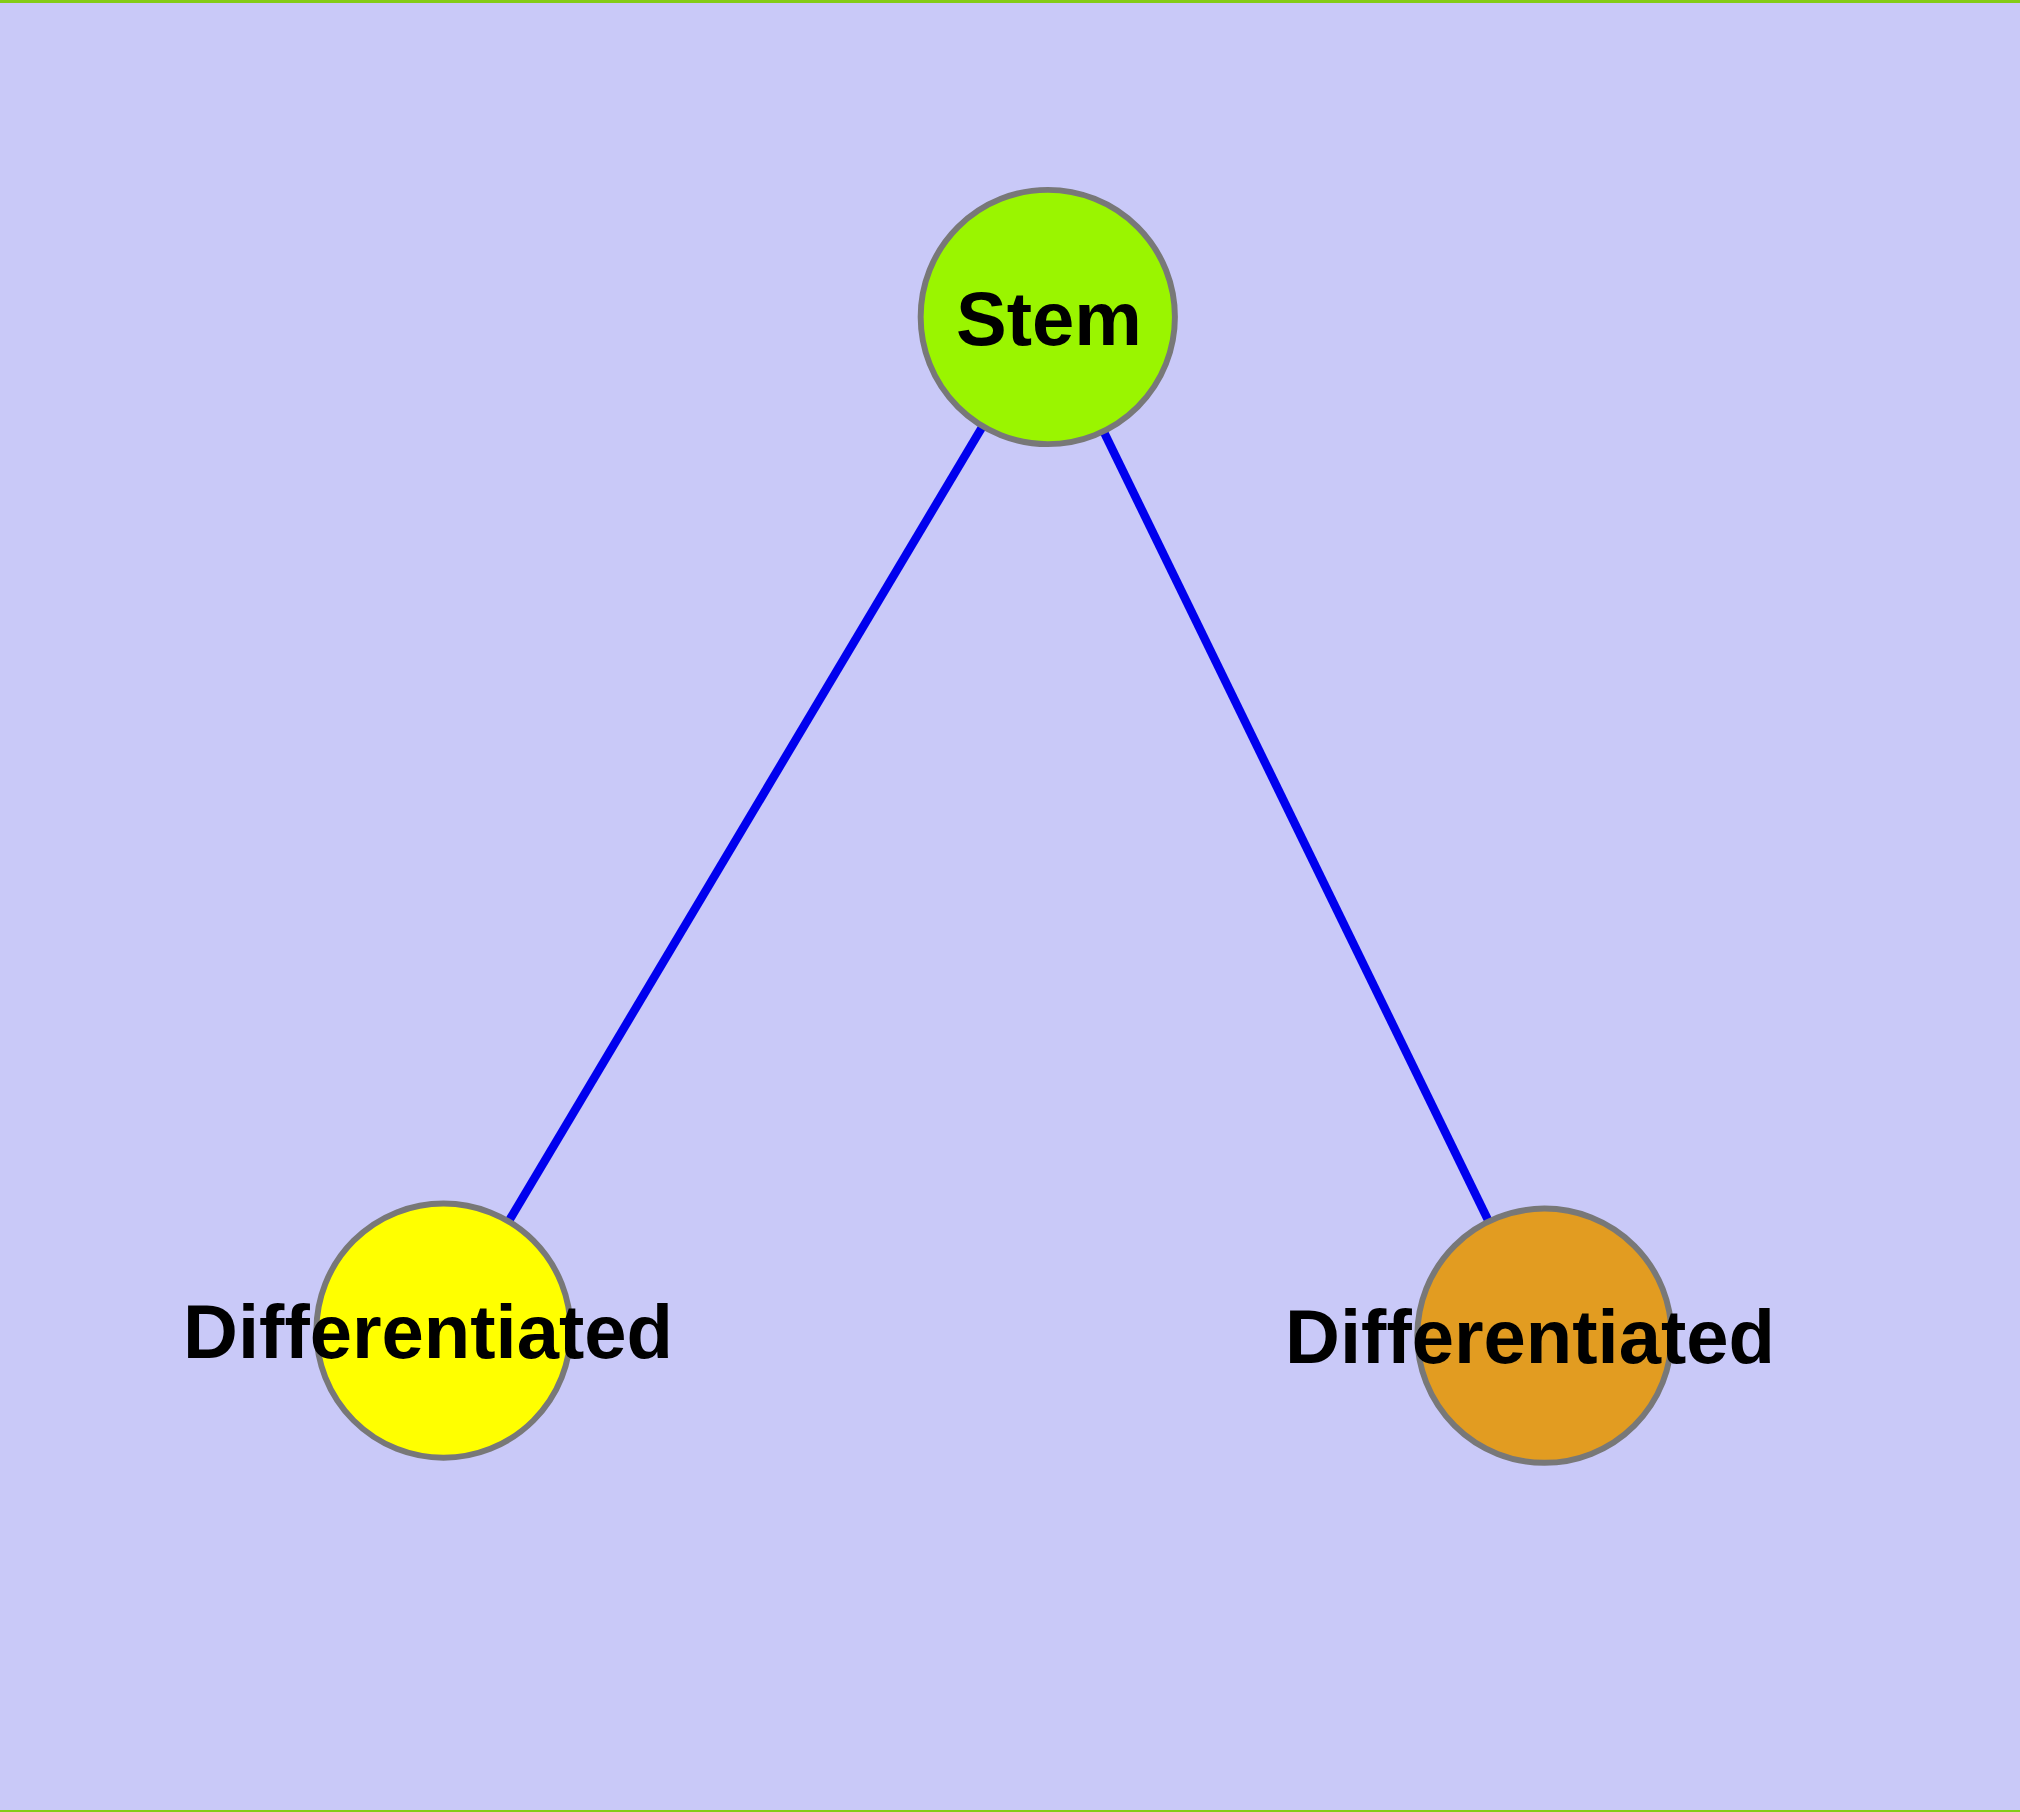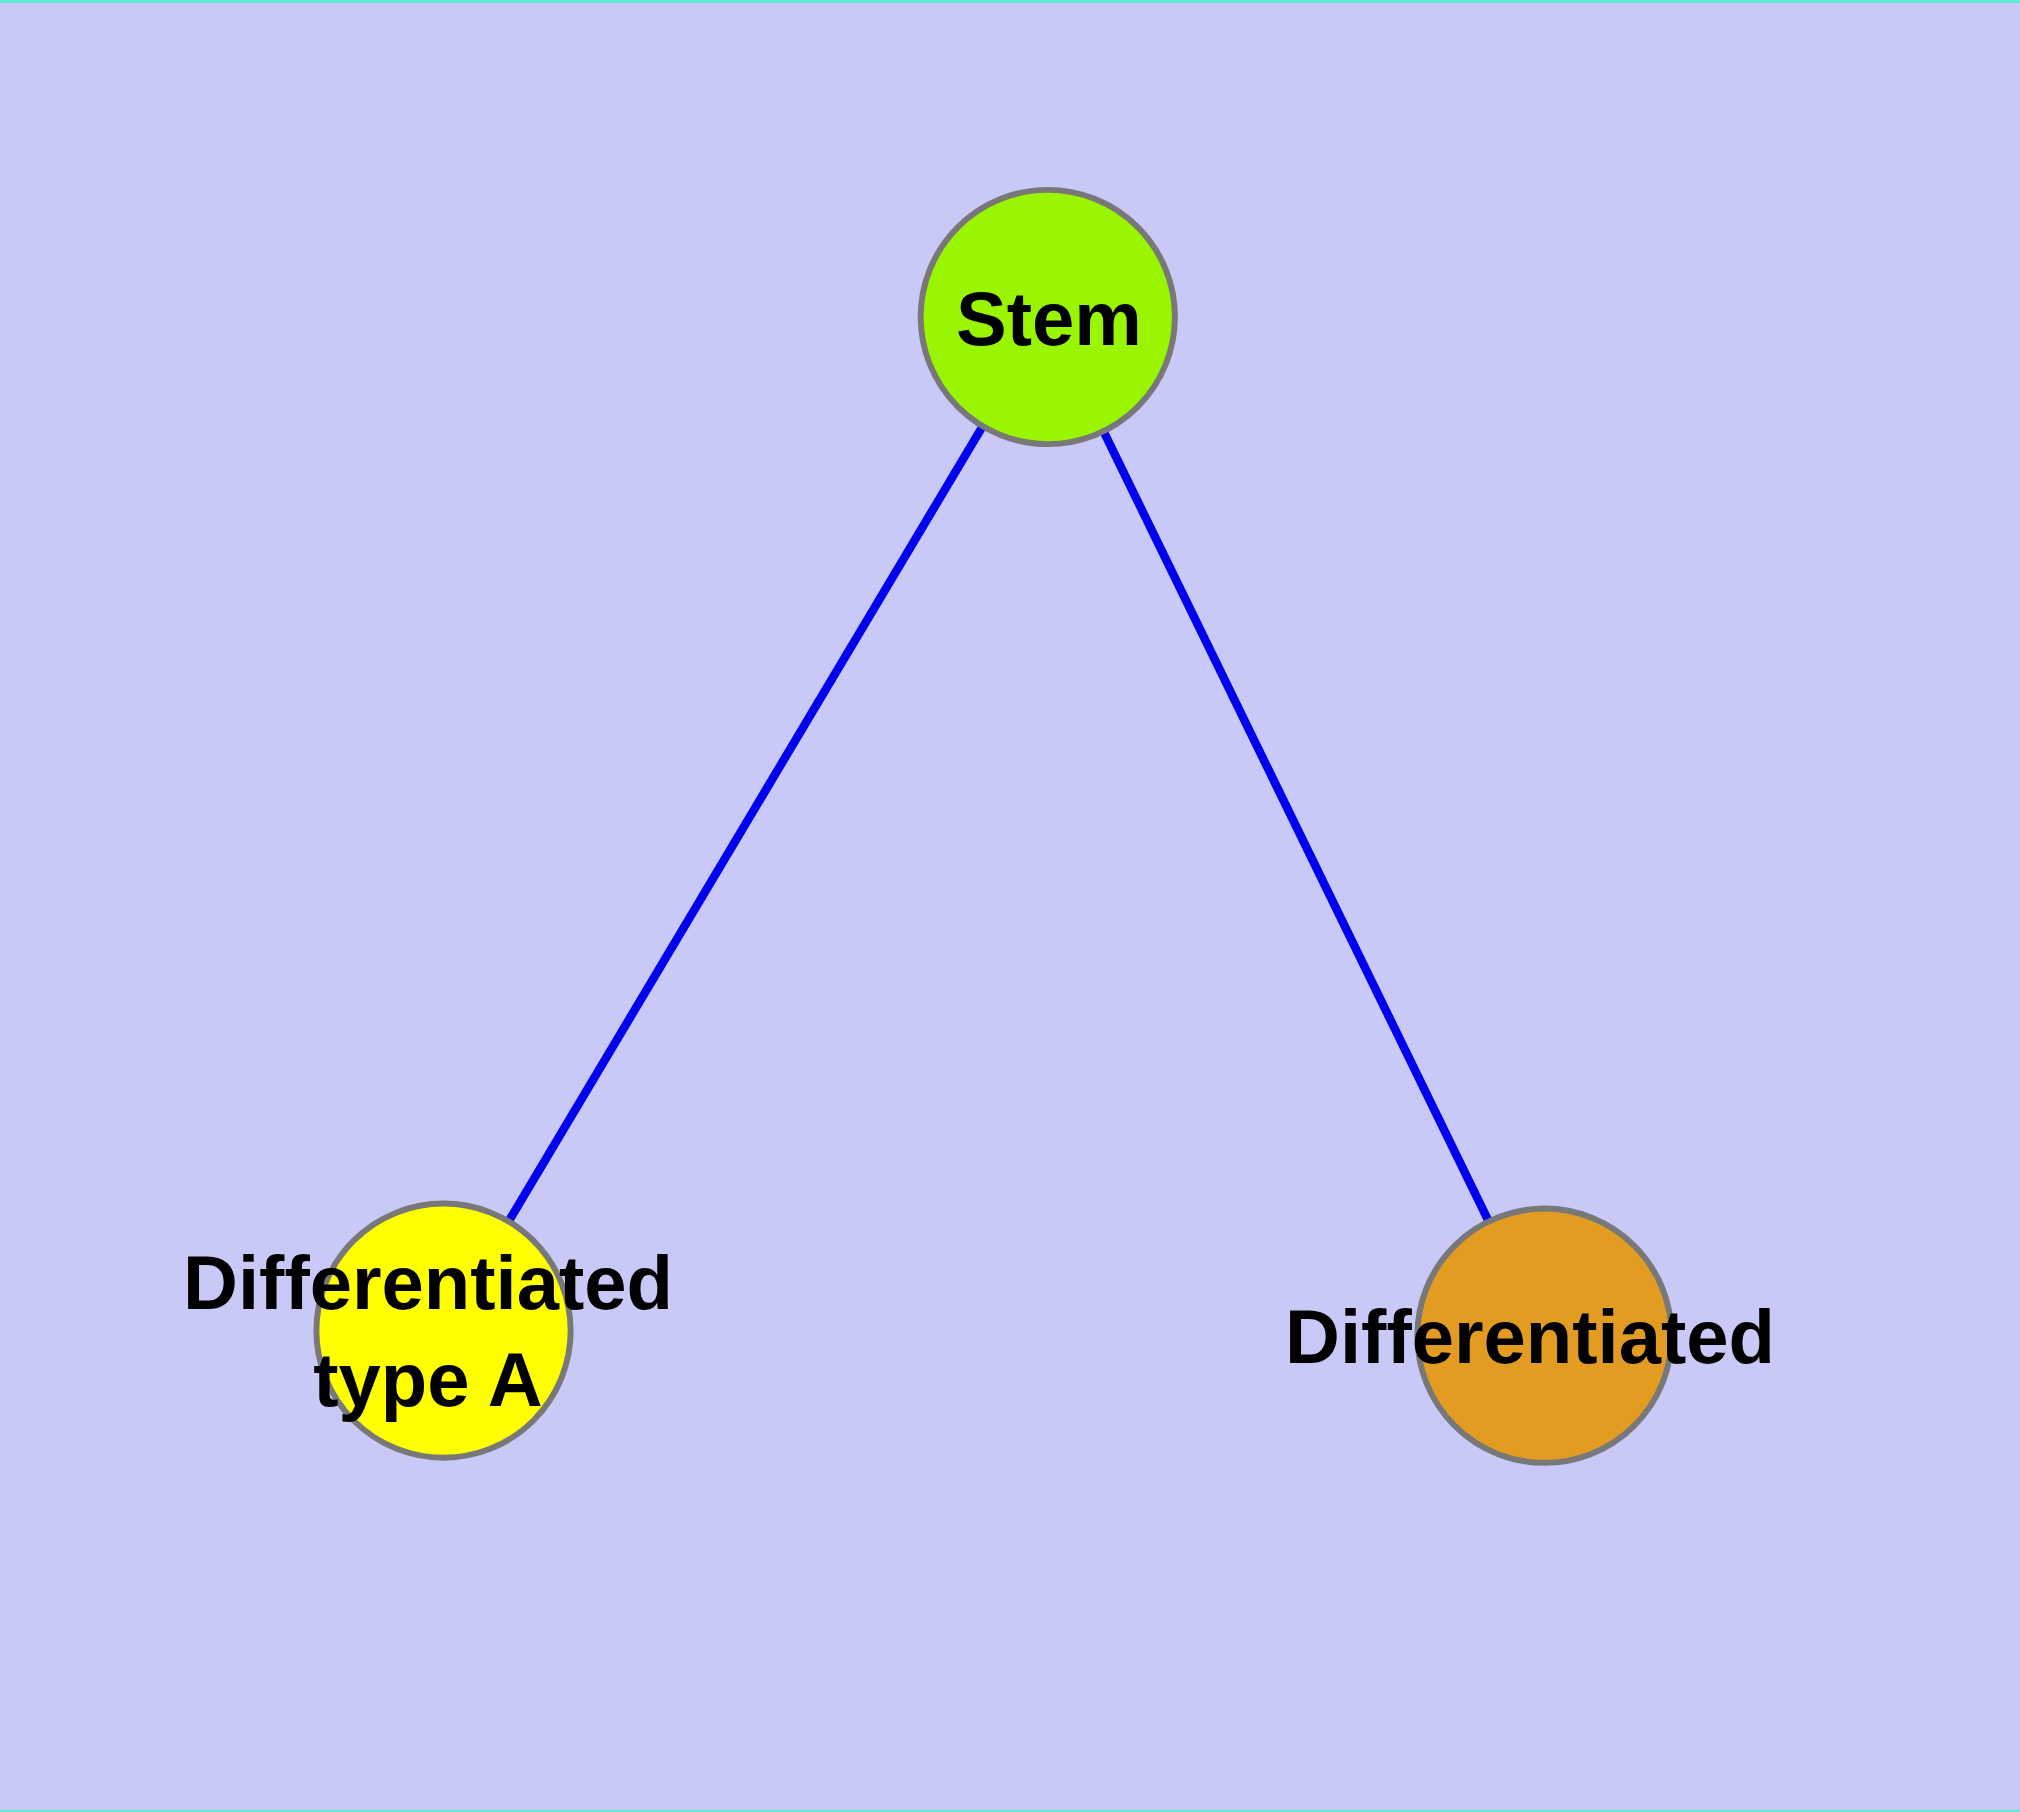--- a/index.html
+++ b/index.html
@@ -4,21 +4,21 @@
 <style>
   html, body {
     margin: 0;
     padding: 0;
     background: #ffffff;
   }
   .canvas {
     position: relative;
     width: 2021px;
     height: 1812px;
-    background: #5eead4;
+    background: #84cc16;
     overflow: hidden;
     font-family: "Liberation Sans", sans-serif;
   }
   .paper {
     position: absolute;
     left: 0;
     top: 2.5px;
     width: 2021px;
     height: 1807px;
     background: #C9C9F8;
@@ -65,20 +65,19 @@
     <circle class="node-circle" cx="523" cy="1570" r="150" fill="#FFFF00"></circle>
     <circle class="node-circle" cx="1822" cy="1576" r="150" fill="#E29C21"></circle>
   </svg>
 
   <div class="node-label" style="left:1049px; top:319px;">
     <span>Stem</span>
   </div>
 
   <div class="node-label" style="left:428px; top:1332px;">
     <span>Differentiated</span>
-    <span>type A</span>
   </div>
 
   <div class="node-label" style="left:1530px; top:1337px;">
     <span>Differentiated</span>
   </div>
 </div>
 
 
 </body></html>

